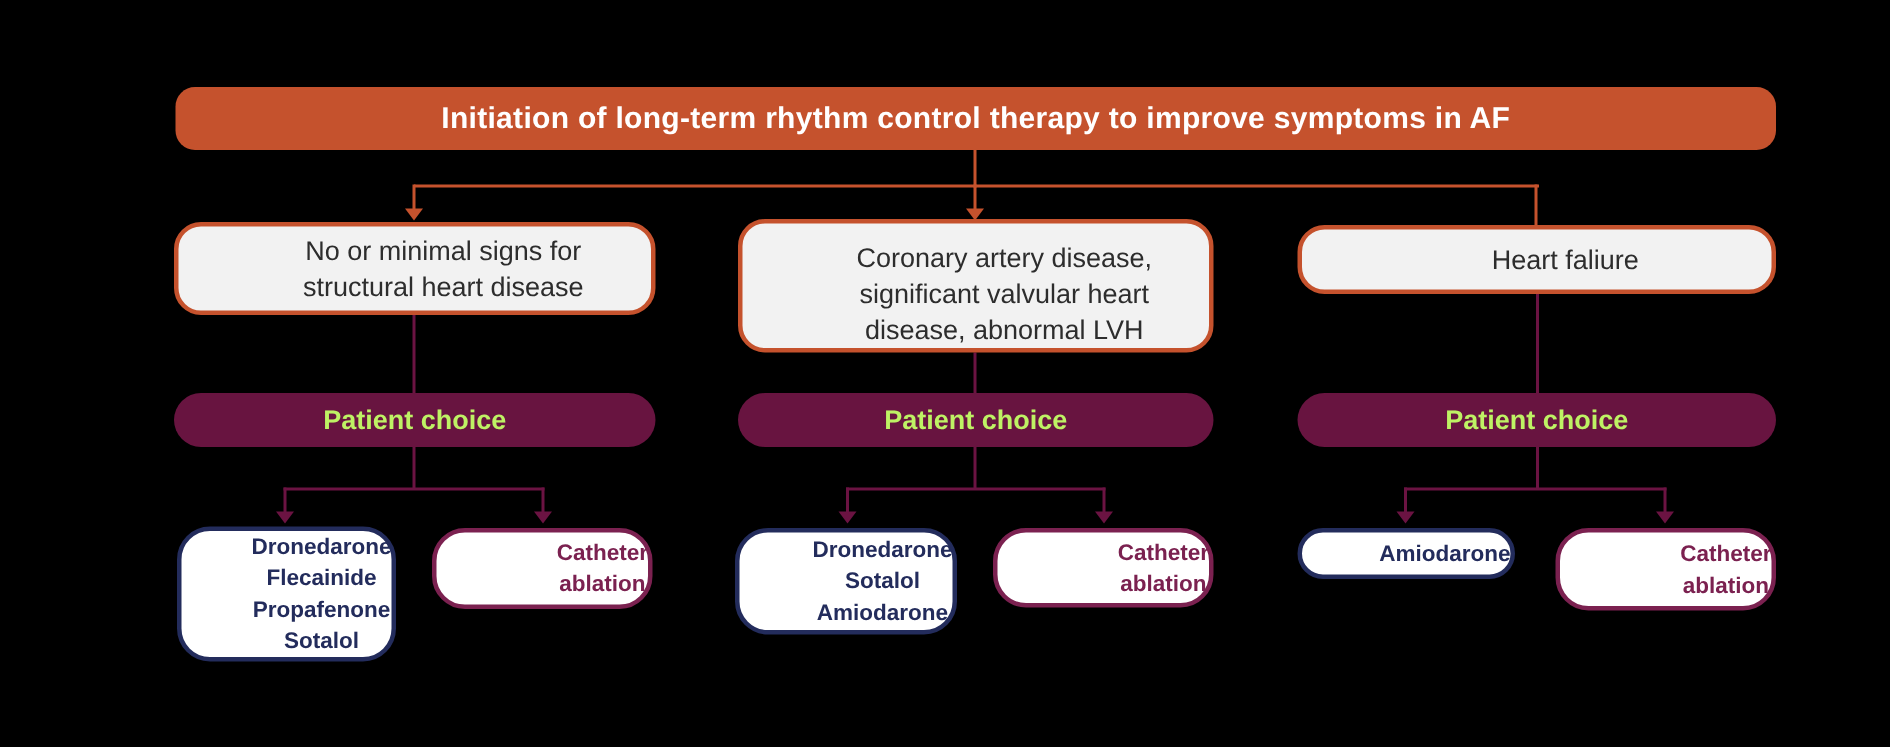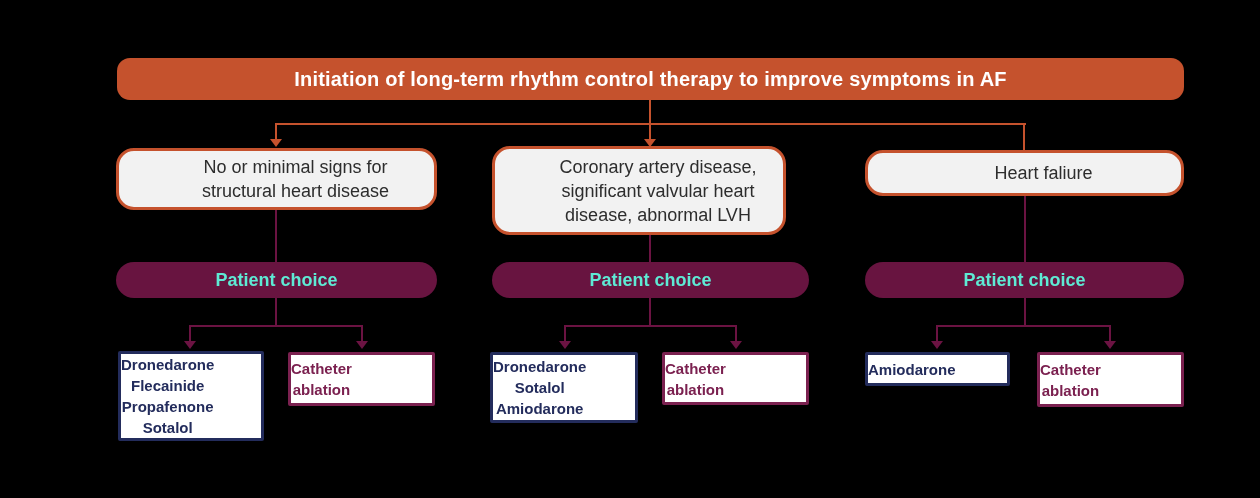--- a/index.html
+++ b/index.html
@@ -43,28 +43,28 @@
     text-align:center;white-space:pre-line;
     box-sizing:border-box;
     padding-left:38px;
   }
   .pill{
     position:absolute;
     height:36px;
     background:var(--plum);
     border-radius:18px;
     display:flex;align-items:center;justify-content:center;
-    color:#5eead4;font-size:18px;font-weight:bold;
+    color:#bef264;font-size:18px;font-weight:bold;
     text-align:center;
   }
   .leaf{
     position:absolute;
     background:#ffffff;
-    border-radius:2px;
-    display:flex;align-items:center;justify-content:flex-start;
+    border-radius:22px;
+    display:flex;align-items:center;justify-content:flex-end;
     font-size:15px;font-weight:bold;line-height:21px;
     text-align:center;white-space:pre-line;
     box-sizing:border-box;
   }
   .leaf.navy{border:3px solid var(--navy);color:var(--navy);}
   .leaf.maroon{border:3px solid var(--maroon);color:var(--maroon);}
   .ln{position:absolute;background:var(--line-plum);}
   .ln.or{background:var(--orange);}
   .arr{
     position:absolute;width:0;height:0;
@@ -113,21 +113,21 @@
   <div class="ln" style="left:916px;top:325px;width:175px;height:2px;"></div>
   <div class="ln" style="left:916px;top:325px;width:2px;height:17px;"></div>
   <div class="arr" style="left:911px;top:341px;"></div>
   <div class="ln" style="left:1089px;top:325px;width:2px;height:17px;"></div>
   <div class="arr" style="left:1084px;top:341px;"></div>
 
   <div class="cond" style="left:96px;top:148px;width:321px;height:62px;">
     <span>No or minimal signs for
 structural heart disease</span>
   </div>
-  <div class="cond" style="left:472px;top:146px;width:294px;height:89px;">
+  <div class="cond" style="left:472px;top:146px;width:317px;height:89px;align-items:flex-end;">
     <span>Coronary artery disease,
 significant valvular heart
 disease, abnormal LVH</span>
   </div>
   <div class="cond" style="left:845px;top:150px;width:319px;height:46px;">
     <span>Heart faliure</span>
   </div>
 
   <div class="pill" style="left:96px;top:262px;width:321px;">
     <span>Patient choice</span>

